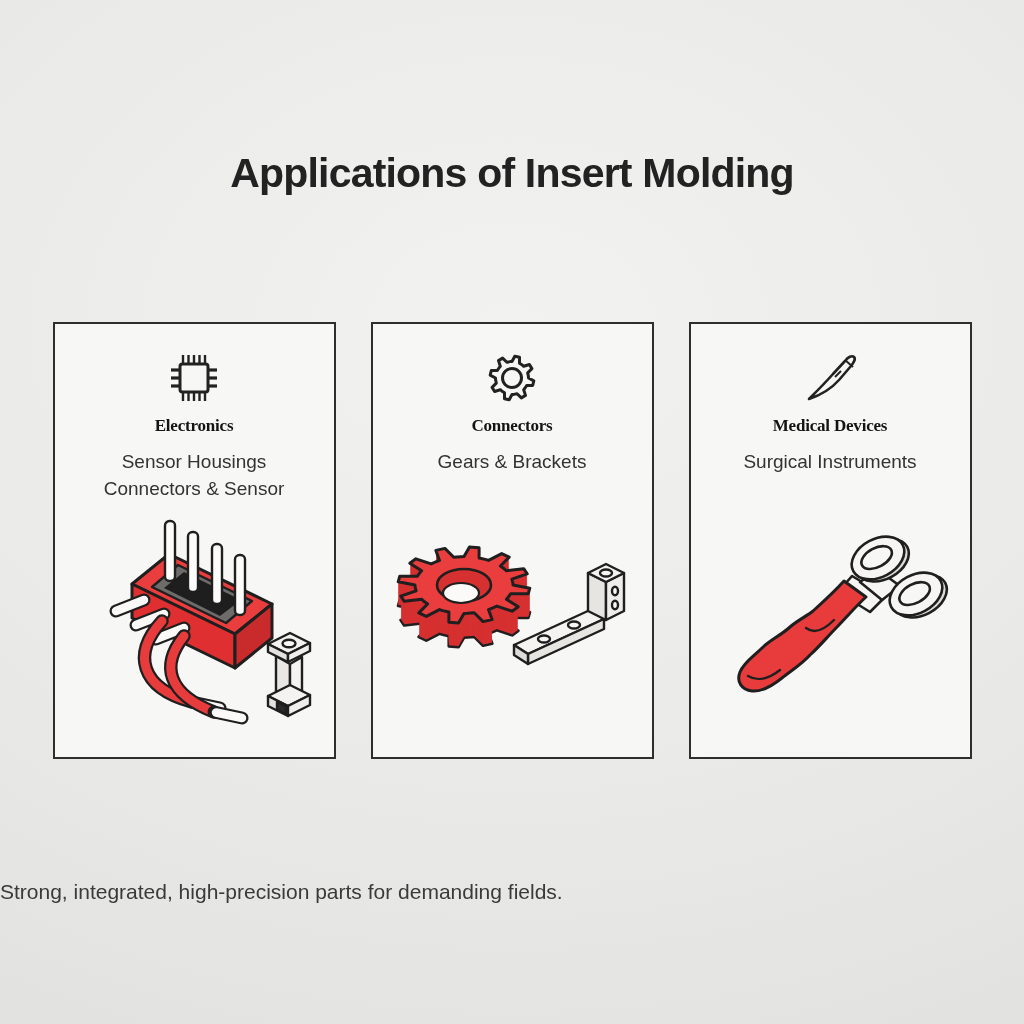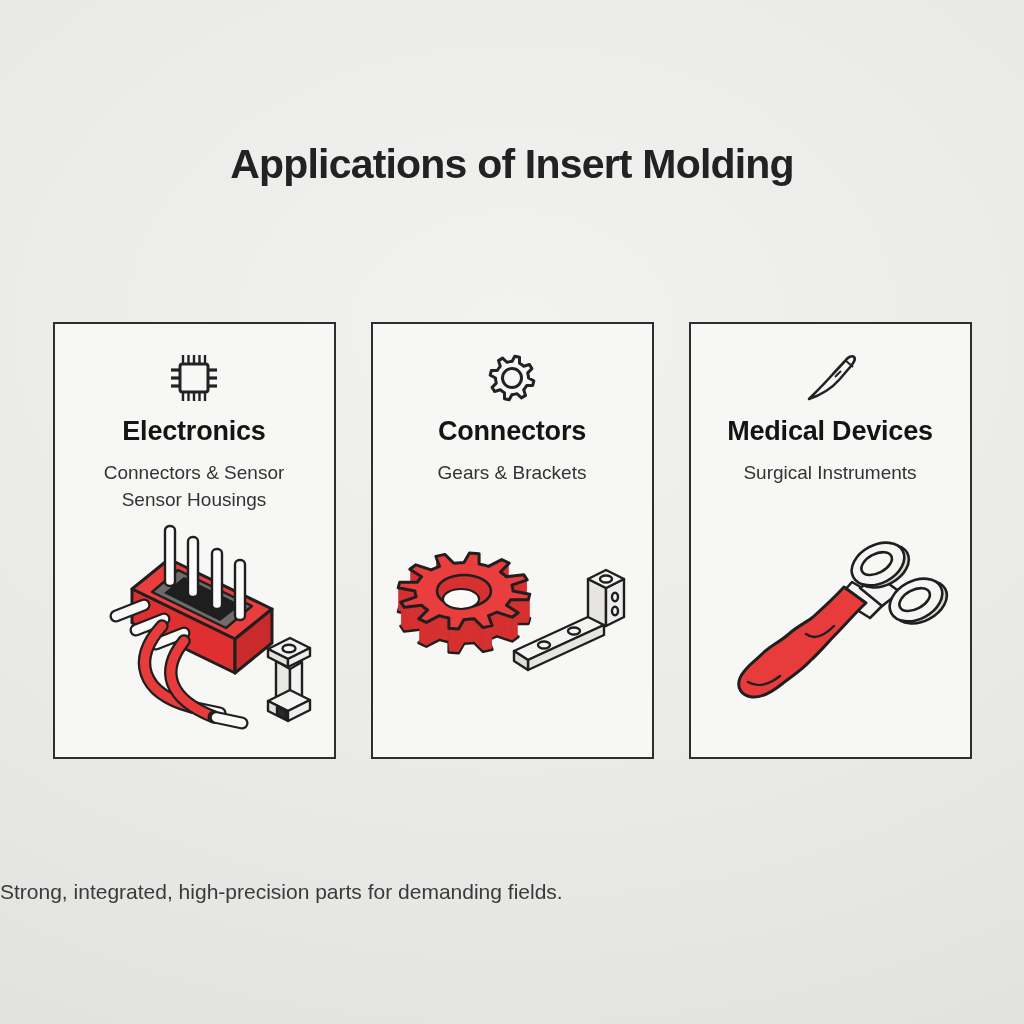--- a/index.html
+++ b/index.html
@@ -2,34 +2,34 @@
 <html><head>
 <meta charset="utf-8">
 <style>
   html,body{margin:0;padding:0;}
   .page{
     width:1024px;height:1024px;position:relative;overflow:hidden;
     background:radial-gradient(ellipse 130% 95% at 50% 32%, #f2f2f1 0%, #eaeae9 45%, #e3e3e2 75%, #dcdcdb 100%);
     font-family:"Liberation Sans", sans-serif;
   }
   .title{
-    margin:3px;padding-top:138px;text-align:center;
+    margin:12px;padding-top:138px;text-align:center;
     font-size:41px;font-weight:bold;color:#222;letter-spacing:-0.8px;
   }
   .cards{
     position:absolute;top:322px;left:0;right:0;
     display:flex;justify-content:center;gap:35px;
   }
   .card{
     width:283px;height:437px;box-sizing:border-box;
     background:#f7f7f6;border:2px solid #2e2e2e;
     display:flex;flex-direction:column;align-items:center;
   }
   .icon{margin-top:22px;height:64px;display:flex;align-items:center;justify-content:center;}
-  .card-title{margin:6px 0 0;font-size:27px;font-weight:bold;color:#141414;letter-spacing:-0.2px;}
+  .card-title{margin:6px 0 0;font-size:17px;font-weight:bold;color:#141414;letter-spacing:-0.2px;font-family:Liberation Serif, serif;}
   .card-sub{margin-top:13px;font-size:19px;color:#333;text-align:center;line-height:1.4;}
   .illus{flex:1;width:100%;display:flex;align-items:center;justify-content:center;padding-bottom:6px;}
   .caption{
     position:absolute;top:880px;left:0;width:100%;margin:0;
     font-size:21px;color:#3a3a3a;
   }
 </style>
 </head>
 <body>
 
@@ -60,22 +60,22 @@
               <line x1="17" y1="31" x2="8" y2="31"></line>
               <line x1="17" y1="39" x2="8" y2="39"></line>
             <line x1="45" y1="23" x2="54" y2="23"></line>
               <line x1="45" y1="31" x2="54" y2="31"></line>
               <line x1="45" y1="39" x2="54" y2="39"></line>
           </g>
         </svg>
       </div>
       <h2 class="card-title">Electronics</h2>
       <div class="card-sub">
+        <div>Sensor Housings</div>
         <div>Connectors &amp; Sensor</div>
-        <div>Sensor Housings</div>
       </div>
       <div class="illus">
         <svg width="240" height="226" viewBox="0 0 240 226">
           <g transform="translate(0,12)" stroke-linejoin="round" stroke-linecap="round">
 
             <polygon points="95,28 198,78 161,108 58,58" fill="#ea3e3e" stroke="#1f1f1f" stroke-width="3"></polygon>
             <polygon points="58,58 161,108 161,142 58,92" fill="#e02f31" stroke="#1f1f1f" stroke-width="3"></polygon>
             <polygon points="161,108 198,78 198,112 161,142" fill="#c92a2b" stroke="#1f1f1f" stroke-width="3"></polygon>
 
             <polygon points="104,39 178,75 152,97 78,61" fill="#6d6c6a" stroke="#1f1f1f" stroke-width="2.4"></polygon>

